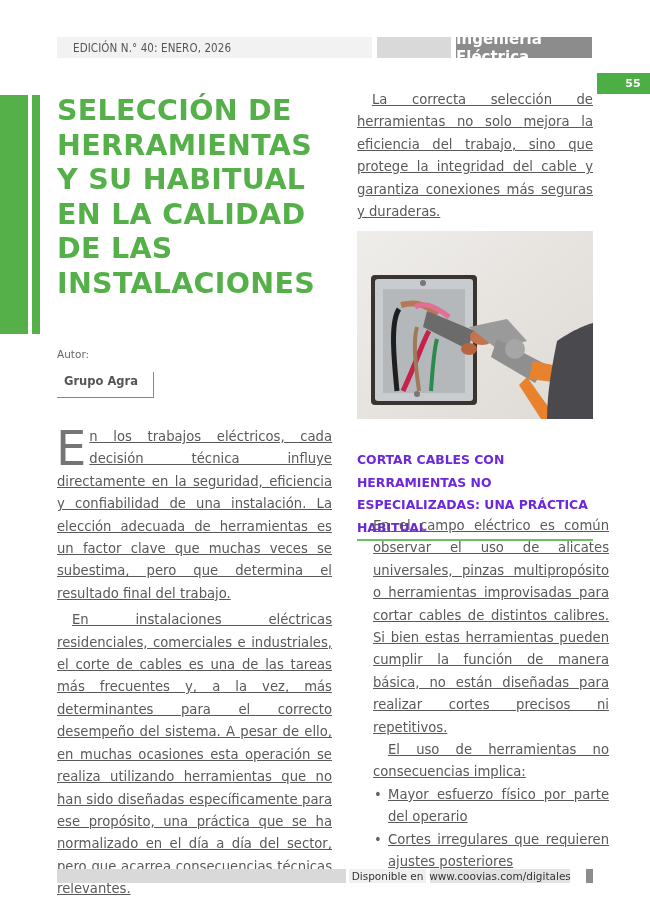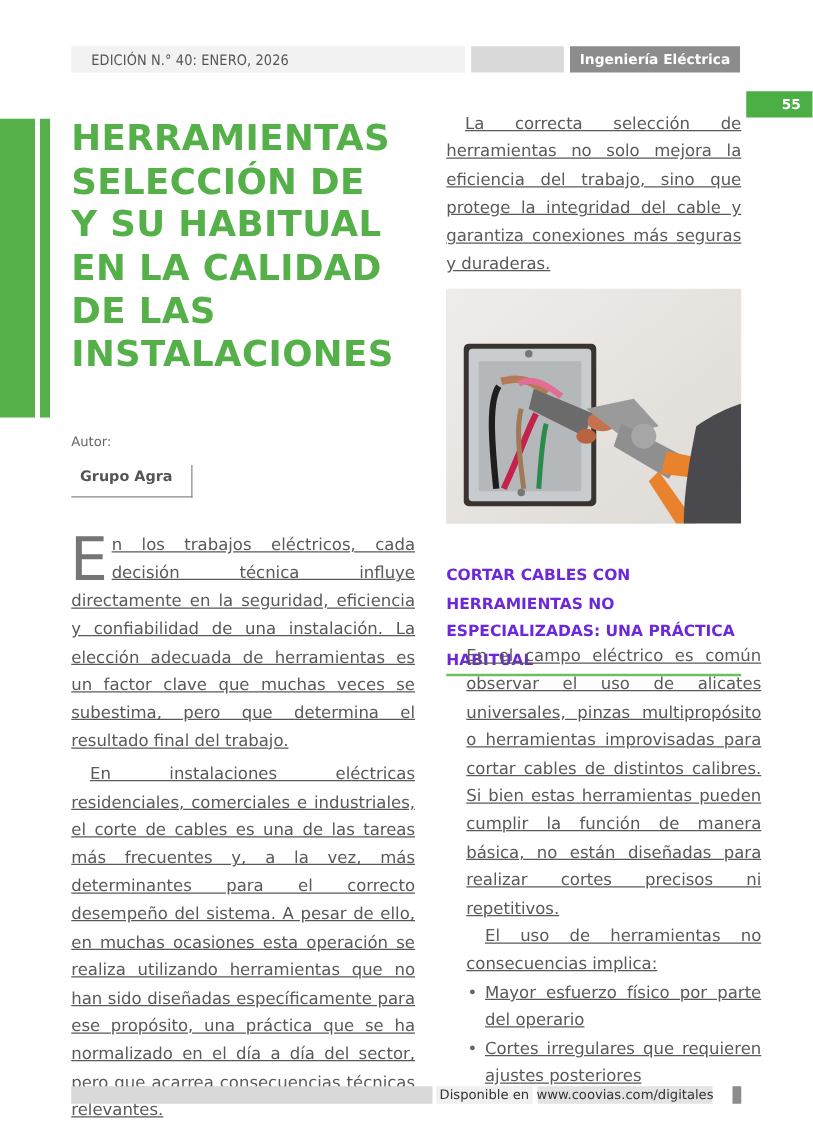--- a/index.html
+++ b/index.html
@@ -3,21 +3,21 @@
 <meta charset="utf-8">
 <style>
   * { box-sizing: border-box; margin: 0; padding: 0; }
   html, body { width: 650px; height: 904px; background: #ffffff; overflow: hidden; }
   body { position: relative; font-family: "DejaVu Sans", sans-serif; color: #5a5a5a; }
 
   
   .hdr { position: absolute; top: 37px; height: 21px; display: flex; align-items: center; }
   .hdr-edition { left: 57px; width: 315px; background: #f2f2f2; font-family: "DejaVu Sans Condensed", "DejaVu Sans", sans-serif; font-size: 11.5px; color: #555; padding-left: 16px; letter-spacing: 0.1px; }
   .hdr-gray { left: 377px; width: 74px; background: #d9d9d9; }
-  .hdr-section { left: 456px; width: 136px; background: #8c8c8c; color: #fff; font-size: 11px; font-weight: bold; justify-content: center; }
+  .hdr-section { left: 456px; width: 136px; background: #8c8c8c; color: #fff; font-size: 15px; font-weight: bold; justify-content: center; }
   .hdr-page { left: 597px; width: 72px; background: #4caf45; color: #fff; font-size: 11px; font-weight: bold; justify-content: center; margin-top: 36px; }
 
   
   .bar-thick { position: absolute; left: 0; top: 95px; width: 28px; height: 239px; background: #55b04a; }
   .bar-thin { position: absolute; left: 32px; top: 95px; width: 8px; height: 239px; background: #55b04a; }
 
   .title { position: absolute; left: 57px; top: 94px; width: 290px; font-family: "DejaVu Sans", sans-serif; font-weight: bold; font-size: 28.5px; line-height: 34.6px; color: #55b04a; letter-spacing: 0.3px; }
 
   .author-label { position: absolute; left: 57px; top: 348px; font-size: 10.5px; color: #666; }
   .author-box { position: absolute; left: 57px; top: 372px; width: 97px; height: 26px; border-right: 1px solid #888; border-bottom: 1px solid #888; }
@@ -54,22 +54,22 @@
 
 <div class="hdr hdr-edition">EDICIÓN N.° 40: ENERO, 2026</div>
 <div class="hdr hdr-gray"></div>
 <div class="hdr hdr-section">Ingeniería Eléctrica</div>
 <div class="hdr hdr-page">55</div>
 
 <div class="bar-thick"></div>
 <div class="bar-thin"></div>
 
 <h1 class="title">
+  <div>SELECCIÓN DE</div>
   <div>HERRAMIENTAS</div>
-  <div>SELECCIÓN DE</div>
   <div>Y SU HABITUAL</div>
   <div>EN LA CALIDAD</div>
   <div>DE LAS</div>
   <div>INSTALACIONES</div>
 </h1>
 
 <div class="author-label">Autor:</div>
 <div class="author-box">
   <span class="author-name">Grupo Agra</span>
 </div>

